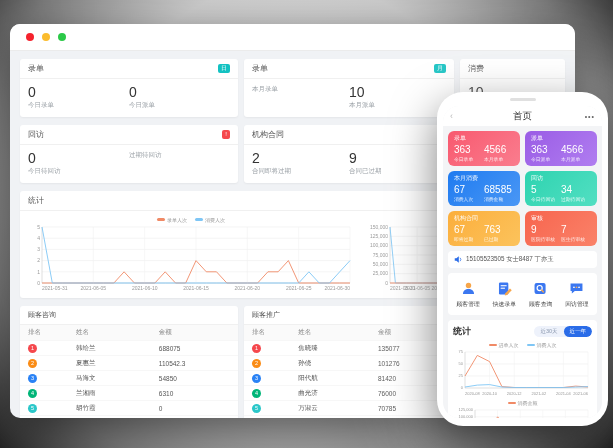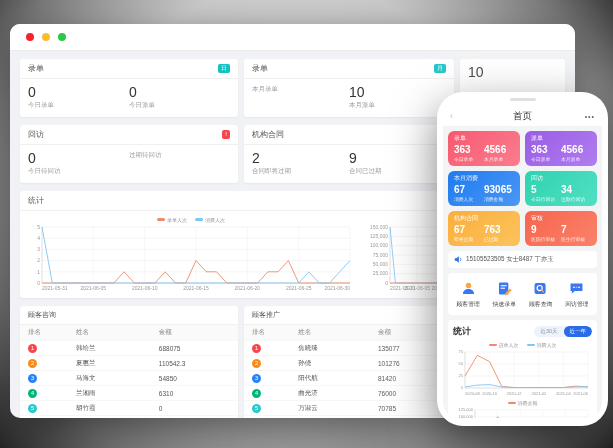--- a/index.html
+++ b/index.html
@@ -46,21 +46,21 @@
   .screen{position:absolute;left:6px;right:6px;top:14px;bottom:8px;background:#f3f4f6;border-radius:16px;overflow:hidden}
   .p-header{height:20px;background:#fff;display:flex;align-items:center;justify-content:center;position:relative;font-size:9.5px;color:#333}
   .p-back{position:absolute;left:7px;color:#bbb;font-size:9px}
   .p-menu{position:absolute;right:7px;color:#666;font-size:7px;letter-spacing:1px}
   .p-body{padding:5px}
   .p-cards{display:grid;grid-template-columns:1fr 1fr;gap:5px}
   .p-card{border-radius:6px;padding:3px 6px 4px;color:#fff}
   .p-card-title{font-size:6px;opacity:.95}
   .p-vals{display:flex;margin-top:1px}
   .p-vg{width:50%}
-  .p-num{font-size:10px;font-weight:bold;line-height:1.2}
+  .p-num{font-size:10px;font-weight:normal;line-height:1.2}
   .p-lbl{font-size:4.8px;opacity:.85;white-space:nowrap}
   .announce{margin-top:5px;background:#fff;border-radius:4px;display:flex;align-items:center;gap:3px;padding:4px 6px;font-size:6.3px;color:#555}
   .spk{width:9px;height:9px;flex:none}
   .actions{margin-top:5px;background:#fff;border-radius:4px;display:flex;justify-content:space-around;padding:7px 2px 6px}
   .action{display:flex;flex-direction:column;align-items:center;gap:2px;font-size:5.8px;color:#444}
   .action svg{width:17px;height:17px}
   .p-stats{margin-top:5px;background:#fff;border-radius:4px;padding:5px 5px 6px}
   .p-stats-head{display:flex;justify-content:space-between;align-items:center;margin-bottom:3px}
   .p-stats-title{font-size:9px;font-weight:bold;color:#333}
   .toggle{display:flex;background:#eef2fb;border-radius:8px;overflow:hidden}
@@ -105,20 +105,23 @@
             <div class="vgroup">
               <div class="lbl">本月录单</div>
             </div>
             <div class="vgroup">
               <div class="num">10</div>
               <div class="lbl">本月派单</div>
             </div>
           </div>
         </div>
         <div class="card c3">
+          <div class="card-head">
+            <span>消费</span>
+          </div>
           <div class="card-body">
             <div class="vgroup">
               <div class="num">10</div>
               <div class="lbl"></div>
             </div>
           </div>
         </div>
       </div>
     <div class="cards-row" id="desk-row2">
         <div class="card c1">
@@ -366,21 +369,21 @@
             </div>
           </div>
           <div class="p-card" style="background: linear-gradient(135deg, rgb(31, 123, 240), rgb(74, 151, 245));">
             <div class="p-card-title">本月消费</div>
             <div class="p-vals">
               <div class="p-vg">
                 <div class="p-num">67</div>
                 <div class="p-lbl">消费人次</div>
               </div>
               <div class="p-vg">
-                <div class="p-num">93065</div>
+                <div class="p-num">68585</div>
                 <div class="p-lbl">消费金额</div>
               </div>
             </div>
           </div>
           <div class="p-card" style="background: linear-gradient(135deg, rgb(46, 211, 176), rgb(82, 223, 194));">
             <div class="p-card-title">回访</div>
             <div class="p-vals">
               <div class="p-vg">
                 <div class="p-num">5</div>
                 <div class="p-lbl">今日待回访</div>

